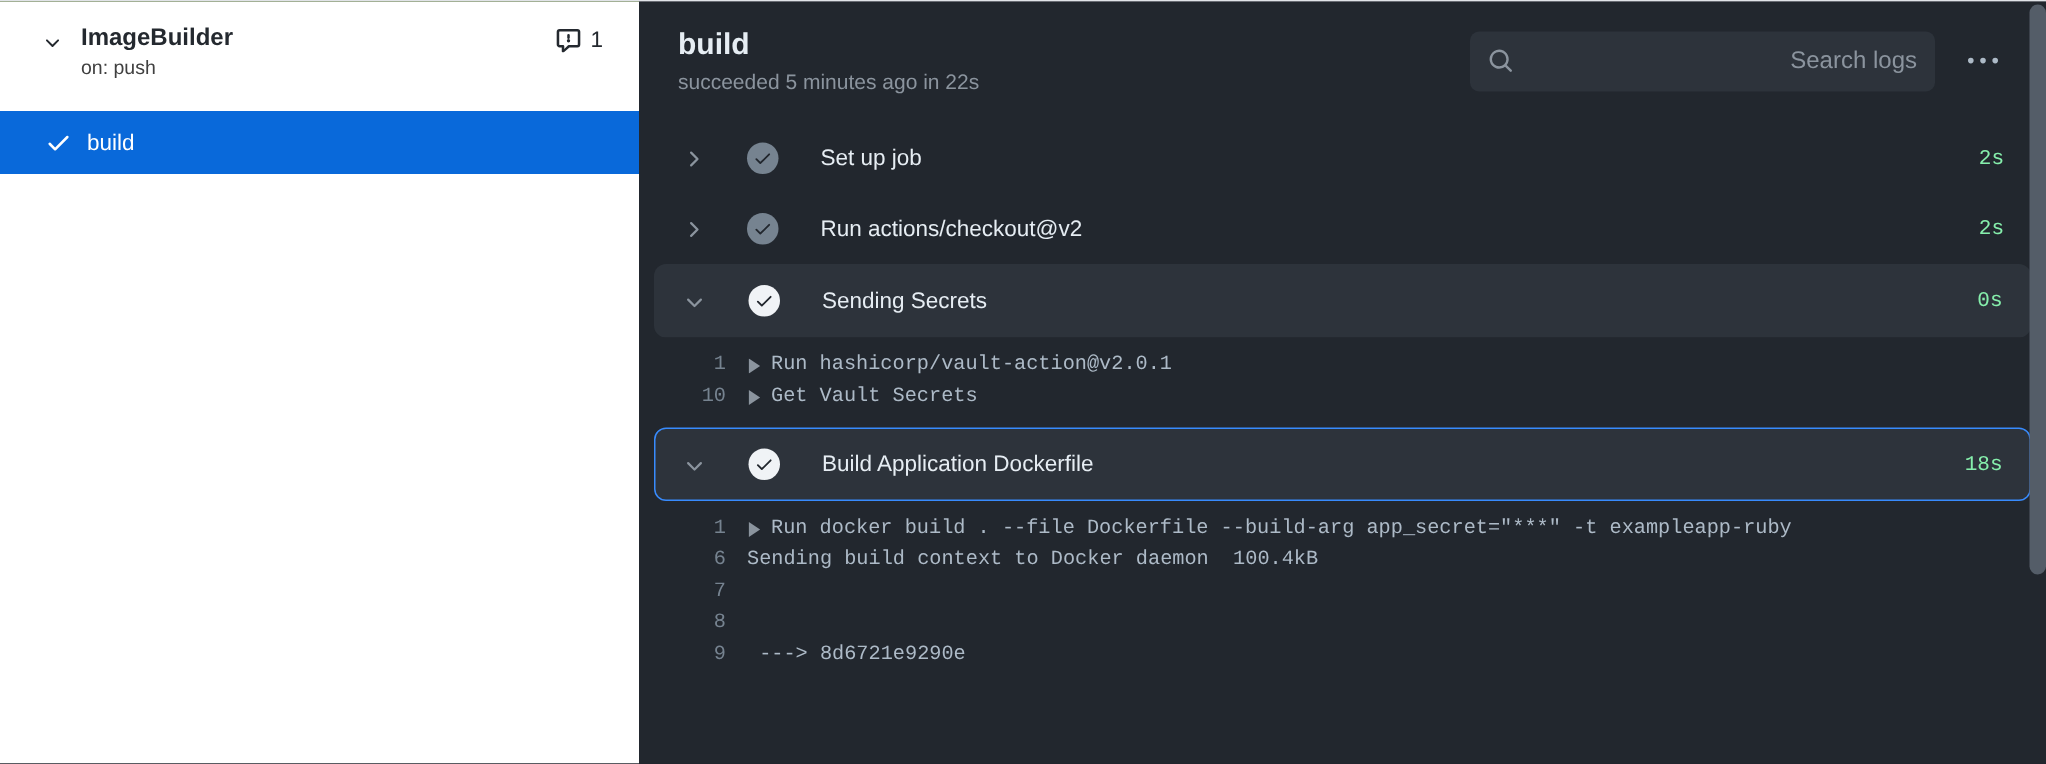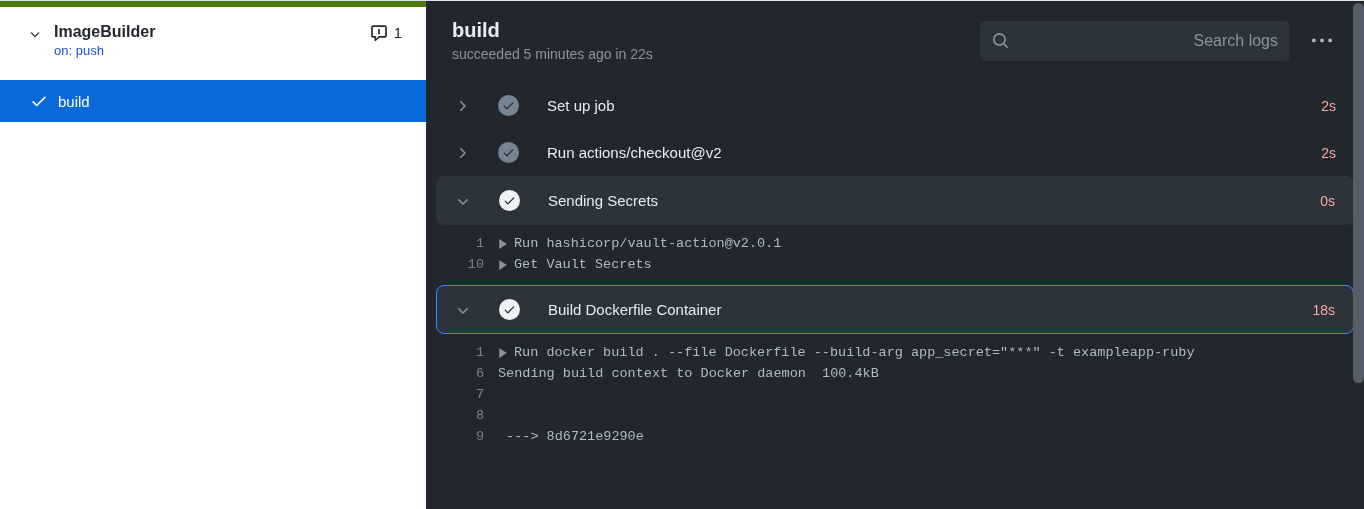--- a/index.html
+++ b/index.html
@@ -10,31 +10,31 @@
     height: 509px;
     overflow: hidden;
     display: flex;
     background: #22272e;
     border-top: 1px solid #e1e4e8;
   }
   .sidebar {
     width: 426px;
     background: #ffffff;
     flex-shrink: 0;
-    border-top: 7px solid #4d7c0f;
+    border-top: 1px solid #4d7c0f;
     margin-top: -1px;
   }
   .sidebar-wf {
     display: flex;
     align-items: flex-start;
     padding: 16px 24px 8px 28px;
     gap: 12px;
   }
   .wf-name { font-weight: 600; font-size: 16px; color: #24292f; }
-  .wf-meta { color: #1d4ed8; font-size: 13px; margin-top: 2px; }
+  .wf-meta { color: #404040; font-size: 13px; margin-top: 2px; }
   .wf-chev { margin-top: 4px; }
   .wf-spacer { flex: 1; }
   .annot { display: flex; align-items: center; gap: 6px; color: #24292f; font-size: 15px; }
   .job-sel {
     background: #0969da;
     color: #fff;
     display: flex;
     align-items: center;
     gap: 10px;
     padding: 12px 24px 12px 30px;
@@ -82,21 +82,21 @@
   .step.sel { background: #2d333b; border: 1px solid #388bfd; border-radius: 8px; }
   .step-chev { width: 16px; display:flex; justify-content:center; color:#8b949e; }
   .status-dot {
     width: 21px; height: 21px; border-radius: 50%;
     display:flex; align-items:center; justify-content:center;
     flex-shrink:0;
   }
   .dot-grey { background:#768390; }
   .dot-white { background:#f0f3f6; }
   .step-name { flex: 1; }
-  .step-dur { color:#fca5a5; font-size:14px; }
+  .step-dur { color:#86efac; font-size:14px;font-family:Liberation Mono, monospace; }
   .logs {
     font-family: "SFMono-Regular", Consolas, "Liberation Mono", Menlo, monospace;
     font-size: 13.5px;
     color: #adbac7;
     padding: 8px 0 10px 0;
   }
   .log-row { display:flex; padding: 3px 0 3px 18px; }
   .ln { width: 44px; text-align:right; color:#768390; padding-right: 14px; flex-shrink:0; user-select:none; }
   .lg { display:flex; align-items:center; gap:6px; white-space: pre; }
   .caret { color:#8b949e; }
@@ -225,21 +225,21 @@
         <span class="step-chev">
           <svg width="16" height="16" viewBox="0 0 16 16">
             <path fill="#8b949e" d="M12.78 6.22a.75.75 0 010 1.06l-4.25 4.25a.75.75 0 01-1.06 0L3.22 7.28a.75.75 0 011.06-1.06L8 9.94l3.72-3.72a.75.75 0 011.06 0z"></path>
           </svg>
         </span>
         <span class="status-dot dot-white">
           <svg width="13" height="13" viewBox="0 0 16 16">
             <path fill="#22272e" d="M13.78 4.22a.75.75 0 010 1.06l-7.25 7.25a.75.75 0 01-1.06 0L2.22 9.28a.75.75 0 011.06-1.06L6 10.94l6.72-6.72a.75.75 0 011.06 0z"></path>
           </svg>
         </span>
-        <span class="step-name">Build Dockerfile Container</span>
+        <span class="step-name">Build Application Dockerfile</span>
         <span class="step-dur">18s</span>
       </div>
       <div class="logs">
         <div class="log-row">
           <span class="ln">1</span>
           <span class="lg"><span><svg class="caret" width="10" height="10" viewBox="0 0 8 8">
                 <path fill="#8b949e" d="M1 0l6 4-6 4z"></path>
               </svg></span><span>Run docker build . --file Dockerfile --build-arg app_secret="***" -t exampleapp-ruby</span></span>
         </div>
         <div class="log-row">

